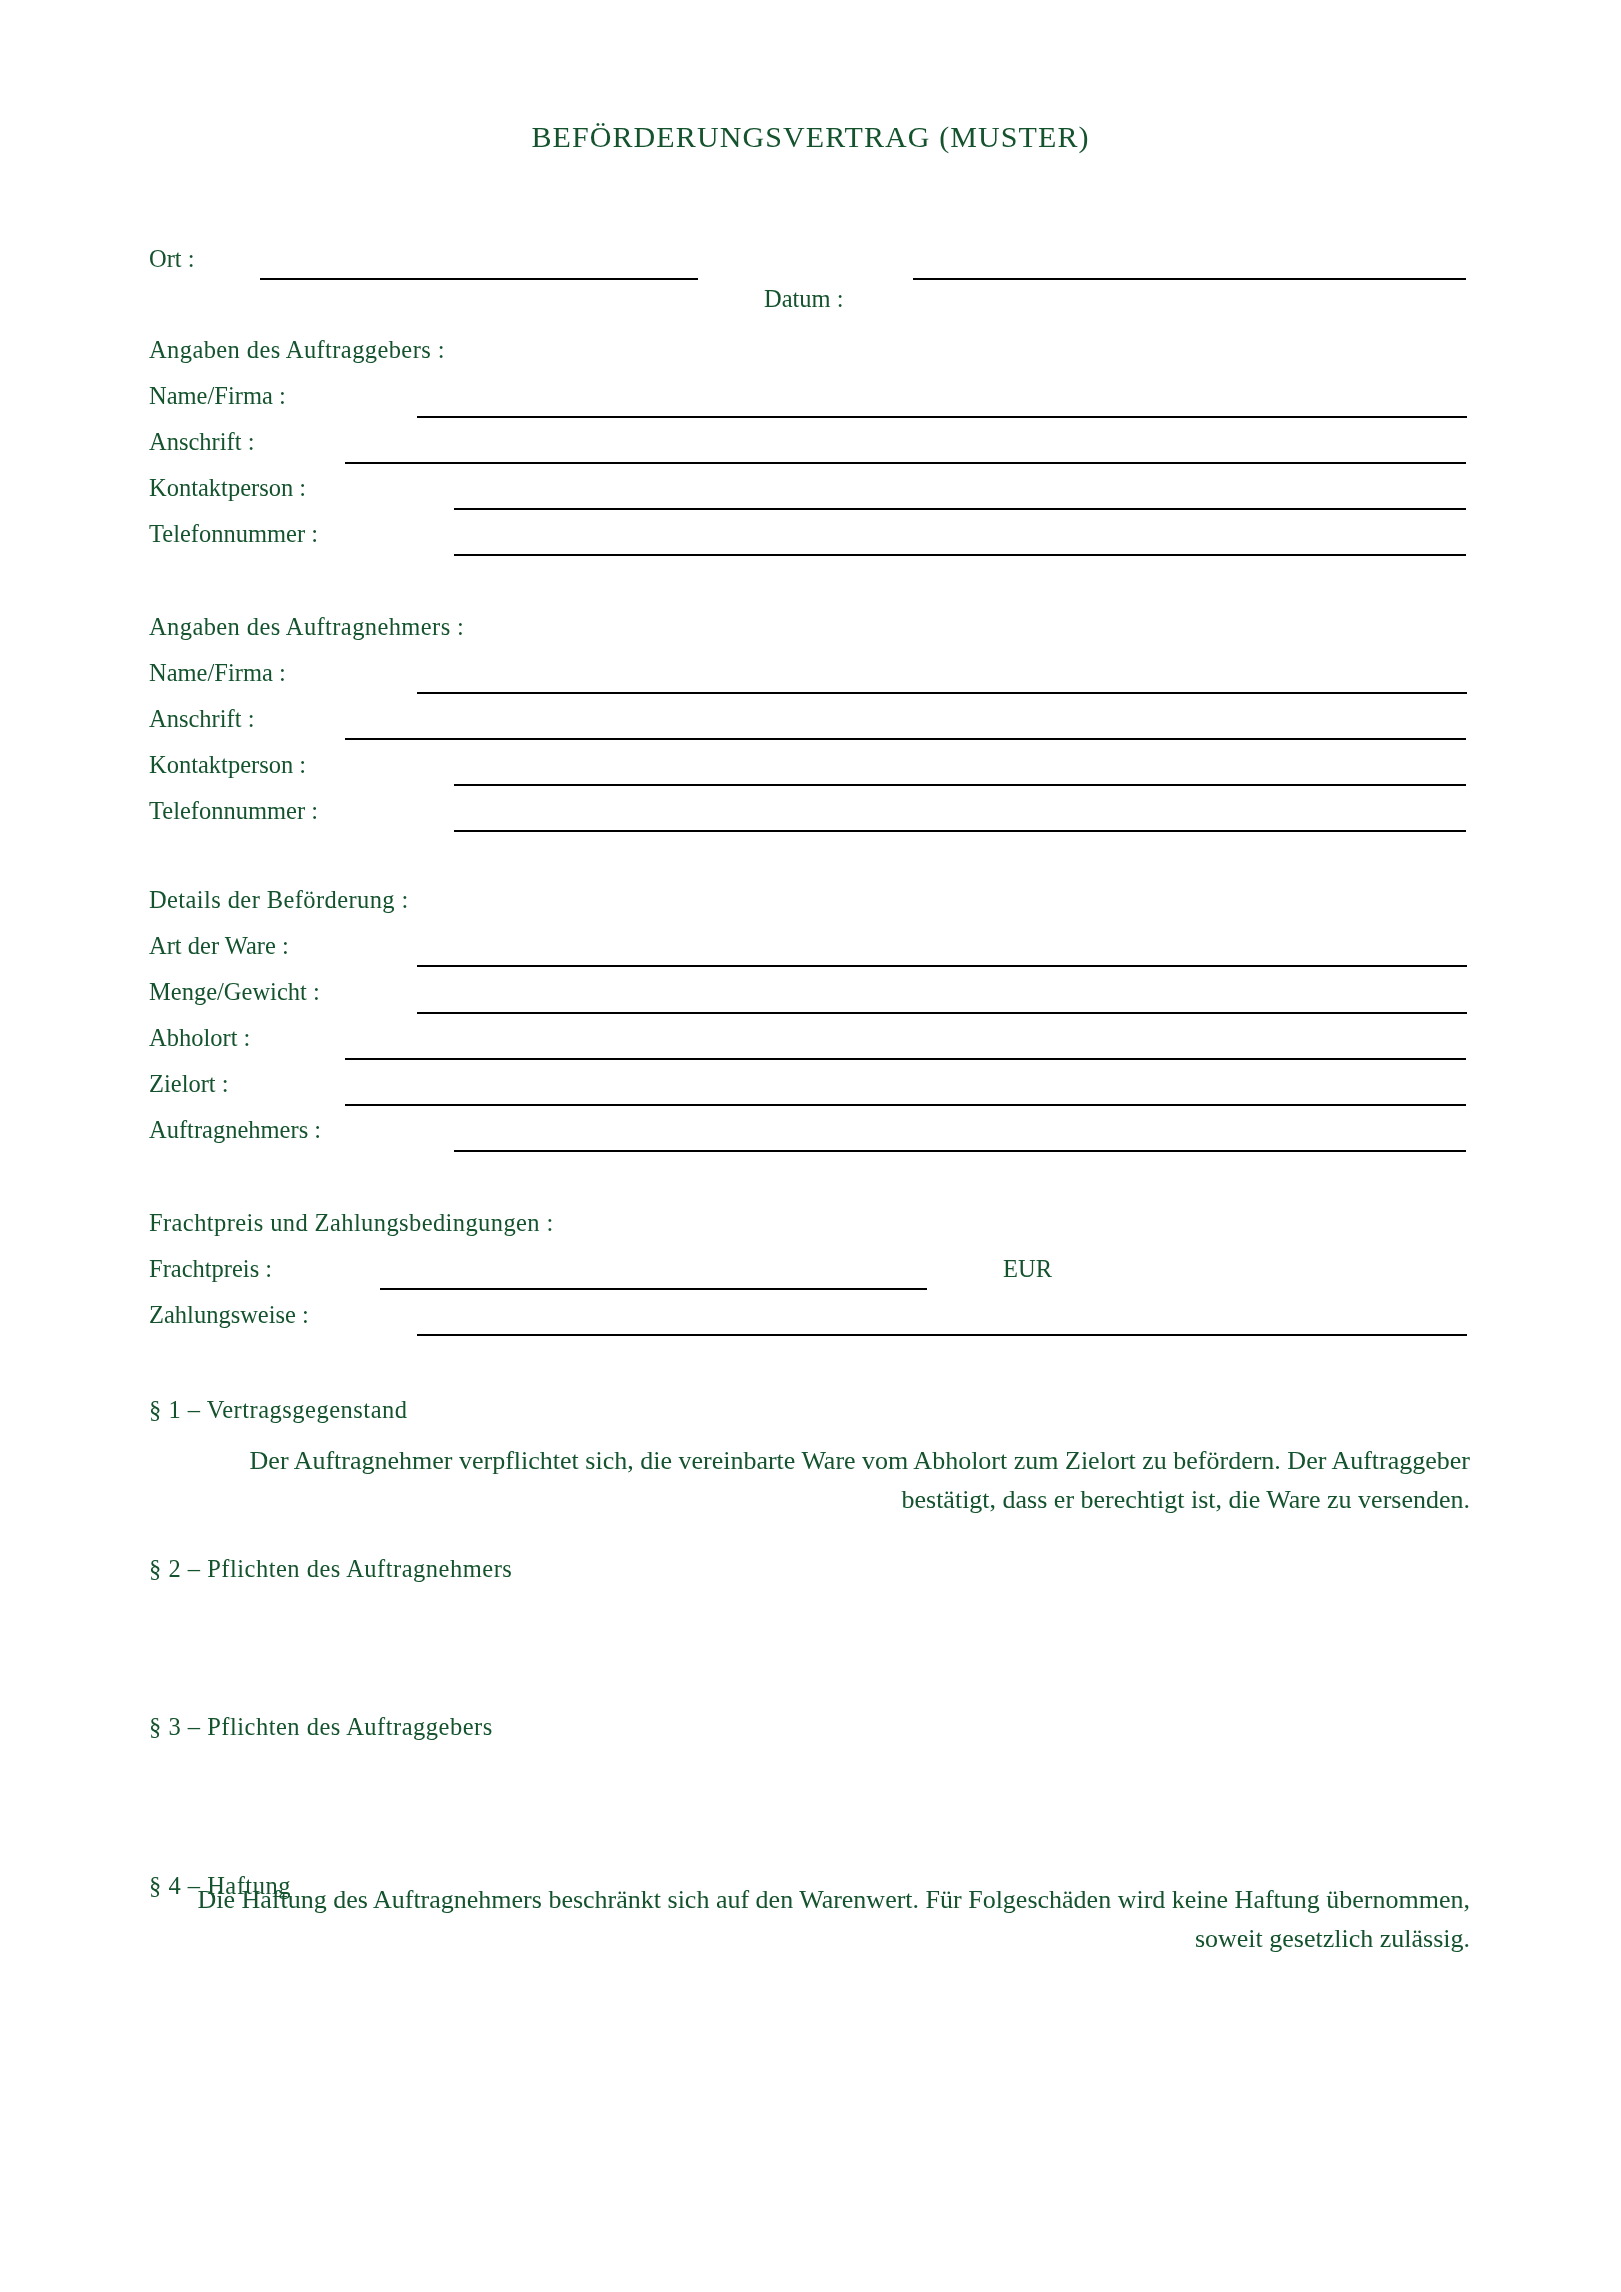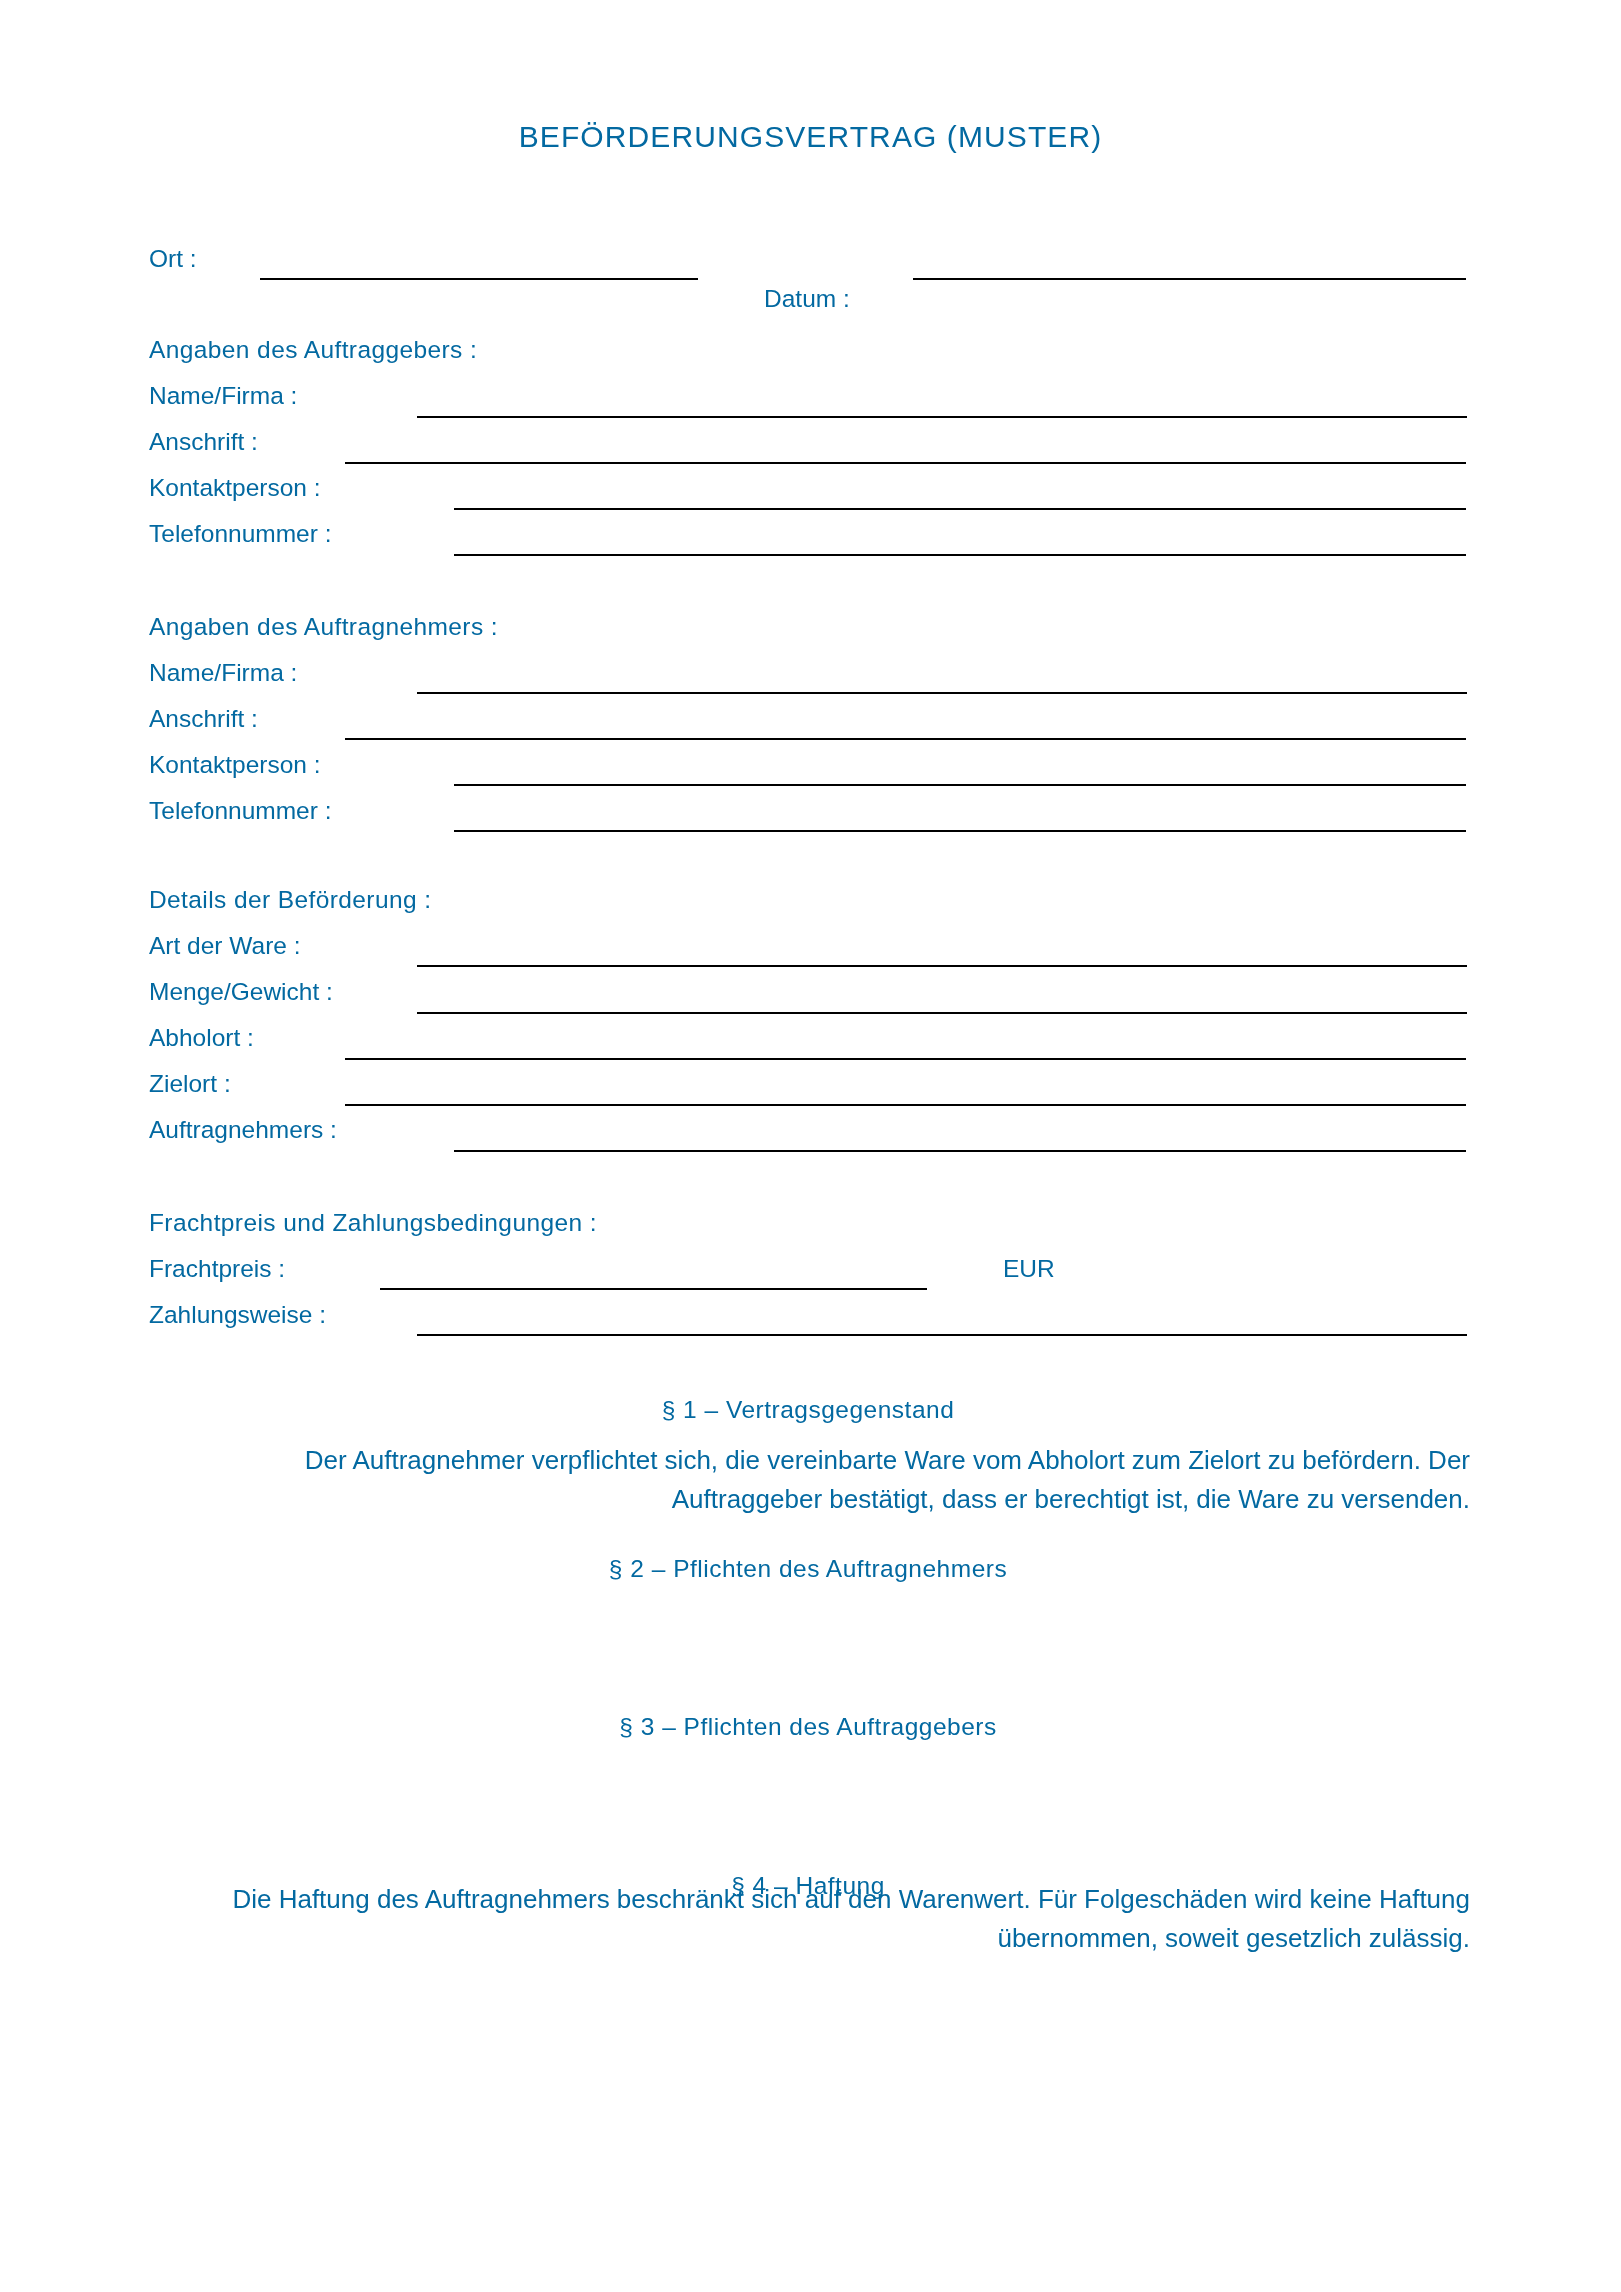--- a/index.html
+++ b/index.html
@@ -5,22 +5,22 @@
   html, body {
     margin: 0;
     padding: 0;
     background: #ffffff;
   }
   .page {
     position: relative;
     width: 1621px;
     height: 2020px;
     background: #ffffff;
-    font-family: Liberation Sans, sans-serif;
-    color: #0369a1;
+    font-family: Liberation Serif, serif;
+    color: #14532d;
     overflow: hidden;
   }
 
   
   .doc-title {
     position: absolute;
     left: 0;
     top: 120px;
     width: 1621px;
     text-align: center;
@@ -58,21 +58,20 @@
   }
 
   
   .sec-heading {
     position: absolute;
     left: 149px;
     width: 1318px;
     font-size: 24.5px;
     letter-spacing: 0.5px;
     white-space: nowrap;
-    text-align: center;
   }
   .sec-body {
     position: absolute;
     left: 149px;
     width: 1321px;
     font-size: 26px;
     line-height: 39px;
     text-align: right;
   }
 

